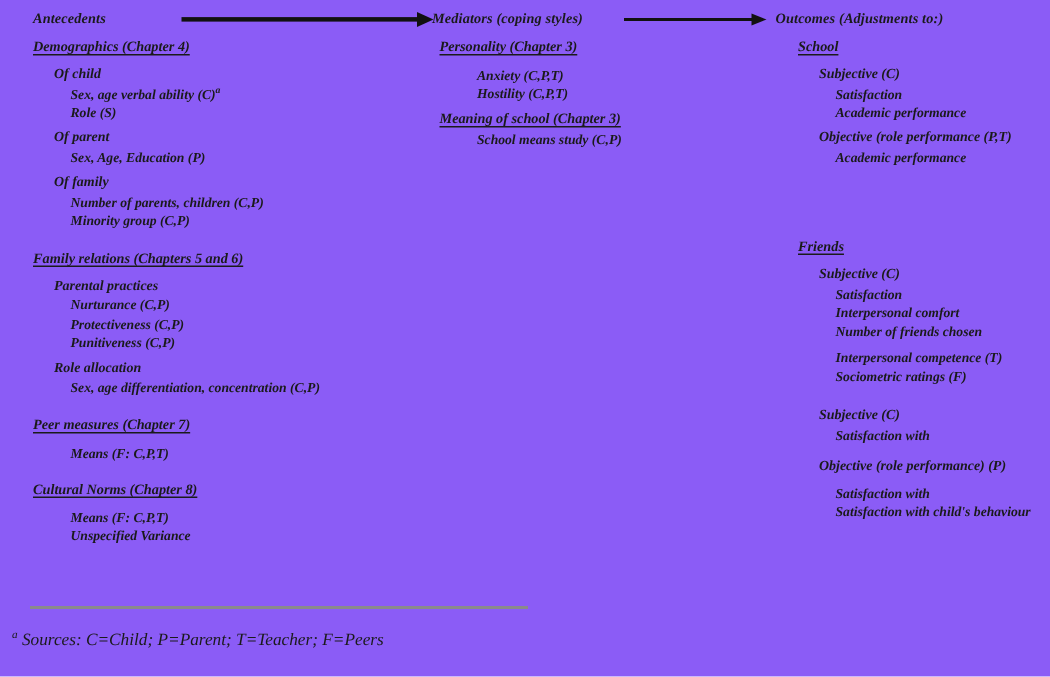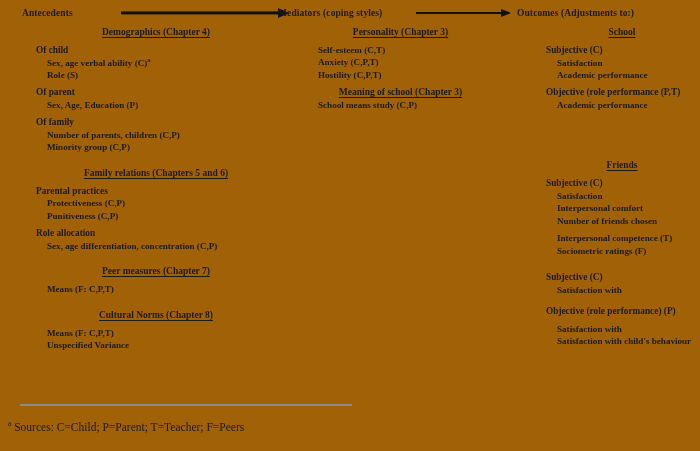--- a/index.html
+++ b/index.html
@@ -12,41 +12,42 @@
     height: 451px;
     position: relative;
     font-family: "Liberation Serif", "DejaVu Serif", serif;
     color: #1a1a1a;
     overflow: hidden;
   }
 
   .page {
     position: absolute;
     inset: 0;
-    background: #a16207;
+    background: #8b5cf6;
+    font-style: italic;
   }
 
   
   .header-row {
     position: absolute;
     top: 4px;
     left: 0;
     width: 700px;
     height: 20px;
   }
   .col-head {
     position: absolute;
     font-size: 9.5px;
     font-weight: 700;
     letter-spacing: 0.1px;
     white-space: nowrap;
     line-height: 12px;
   }
   .col-head.c1 { left: 22px;  top: 3px; }
-  .col-head.c2 { left: 278px; top: 3px; }
+  .col-head.c2 { left: 288px; top: 3px; }
   .col-head.c3 { left: 517px; top: 3px; }
 
   
   .arrow {
     position: absolute;
     height: 10px;
   }
   .arrow .shaft {
     position: absolute;
     left: 0;
@@ -84,21 +85,20 @@
 
   .group { margin-bottom: 0; }
 
   .g-title {
     font-size: 9.5px;
     font-weight: 700;
     text-decoration: underline;
     text-underline-offset: 1.5px;
     white-space: nowrap;
     line-height: 13px;
-    text-align: center;
   }
 
   .sub {
     font-size: 9.3px;
     font-weight: 700;
     white-space: nowrap;
     line-height: 12.6px;
   }
 
   .leaf {
@@ -184,20 +184,21 @@
       <div class="leaf ind2">Number of parents, children (C,P)</div>
       <div class="leaf ind2">Minority group (C,P)</div>
     </div>
 
     <div class="gap-lg"></div>
 
     <div class="group">
       <div class="g-title">Family relations (Chapters 5 and 6)</div>
       <div class="gap-sm"></div>
       <div class="sub ind1">Parental practices</div>
+      <div class="leaf ind2">Nurturance (C,P)</div>
       <div class="leaf ind2">Protectiveness (C,P)</div>
       <div class="leaf ind2">Punitiveness (C,P)</div>
       <div class="gap-sm"></div>
       <div class="sub ind1">Role allocation</div>
       <div class="leaf ind2">Sex, age differentiation, concentration (C,P)</div>
     </div>
 
     <div class="gap-lg"></div>
 
     <div class="group">
@@ -214,21 +215,20 @@
       <div class="leaf ind2">Means (F: C,P,T)</div>
       <div class="leaf ind2">Unspecified Variance</div>
     </div>
   </div>
 
   <div class="column col2">
 
     <div class="group">
       <div class="g-title">Personality (Chapter 3)</div>
       <div class="gap-sm"></div>
-      <div class="leaf ind2">Self-esteem (C,T)</div>
       <div class="leaf ind2">Anxiety (C,P,T)</div>
       <div class="leaf ind2">Hostility (C,P,T)</div>
     </div>
 
     <div class="gap-sm"></div>
 
     <div class="group">
       <div class="g-title">Meaning of school (Chapter 3)</div>
       <div class="leaf ind2">School means study (C,P)</div>
     </div>

